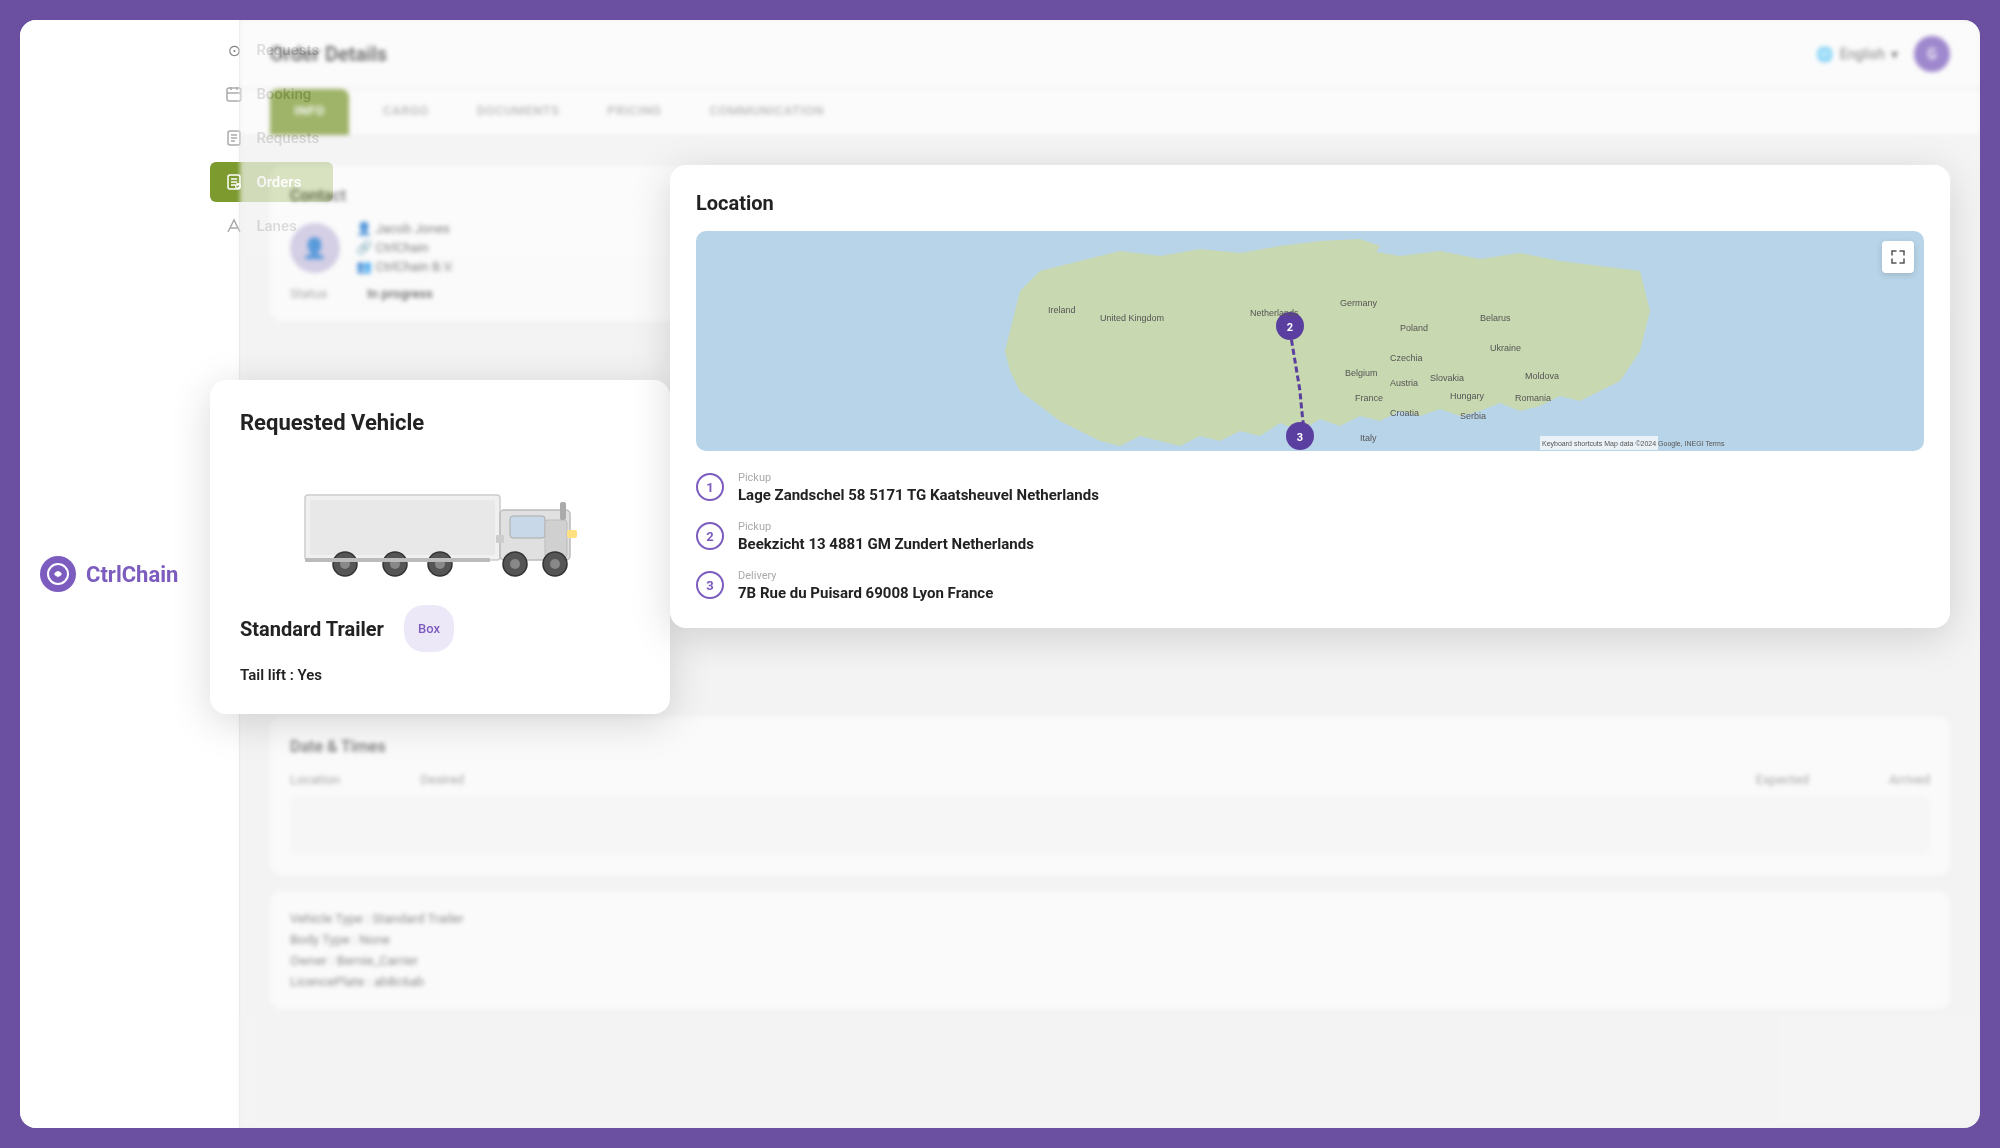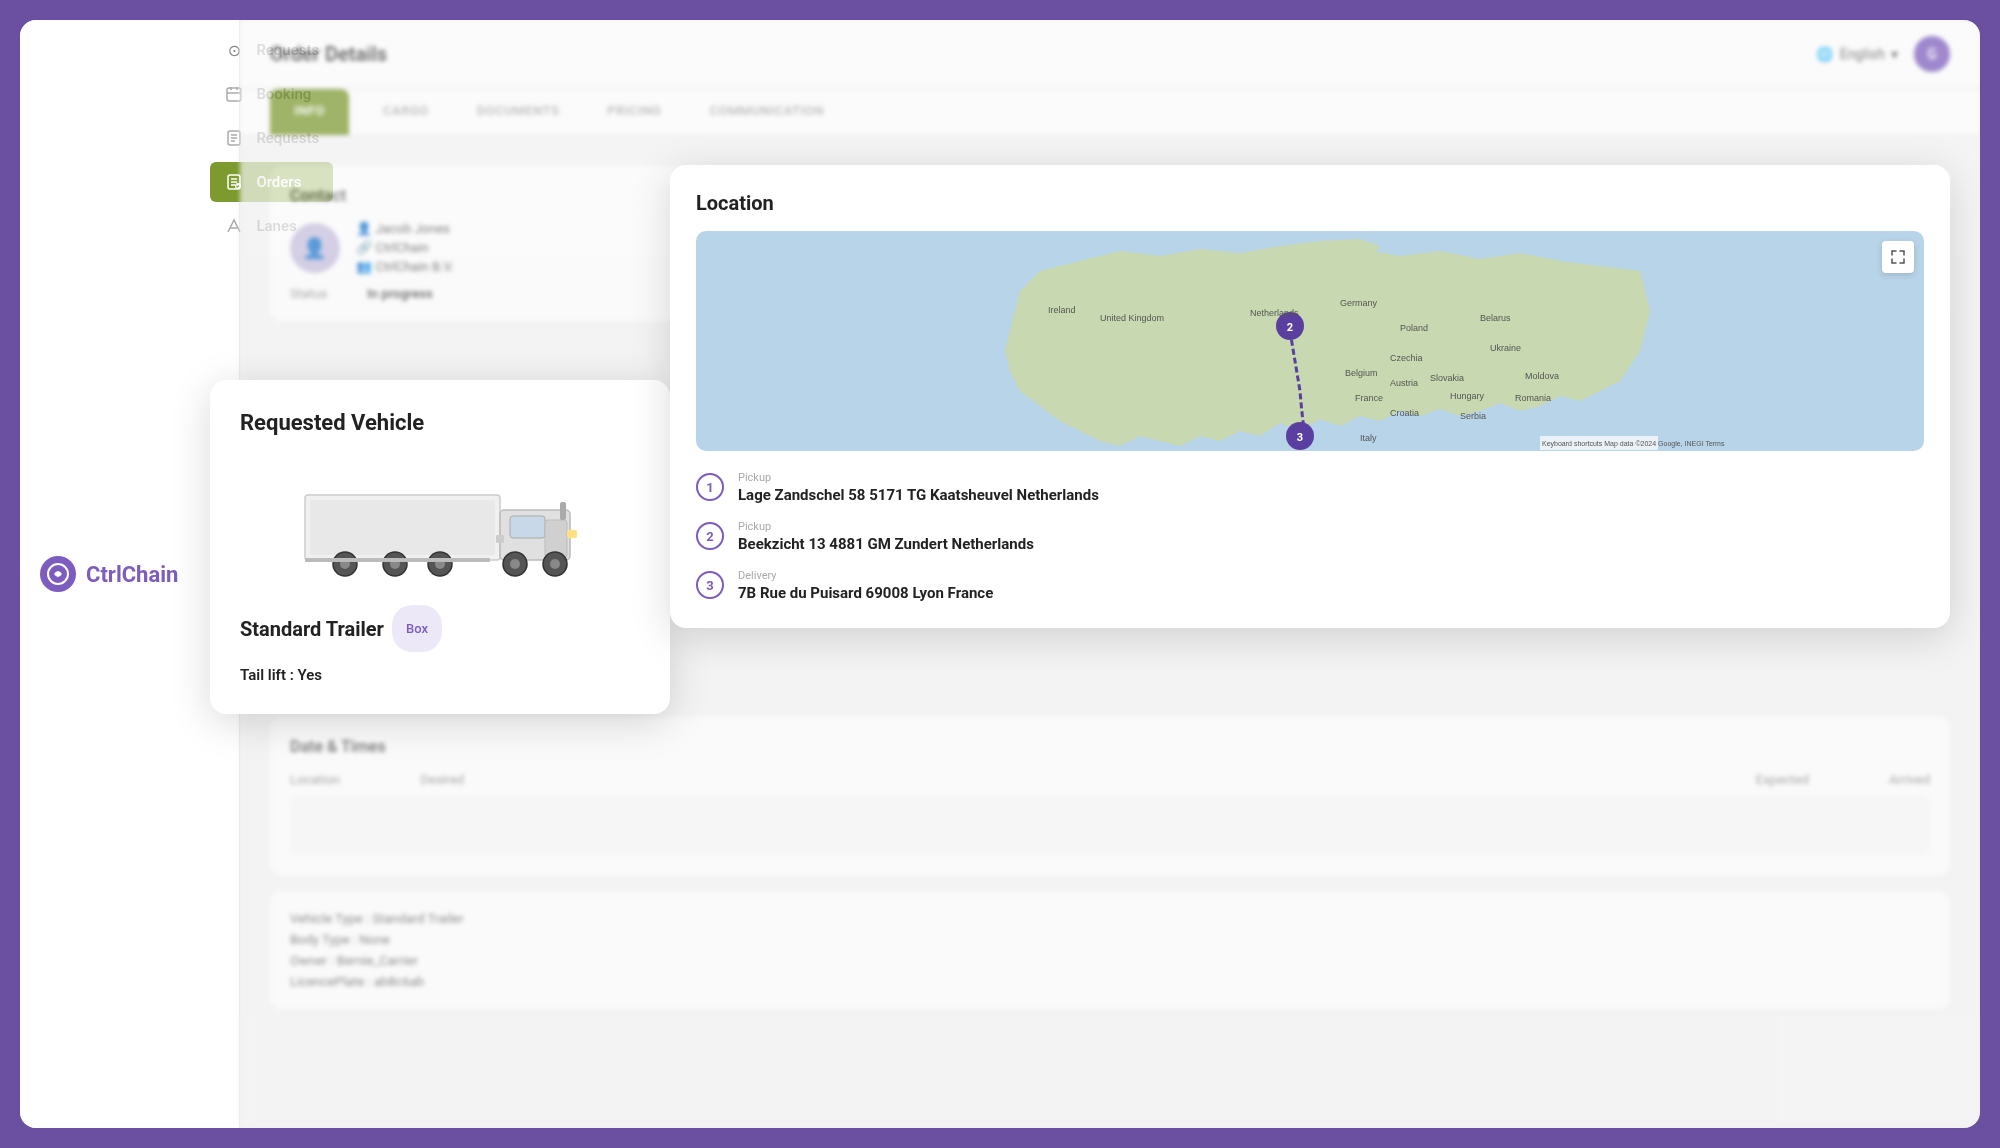--- a/index.html
+++ b/index.html
@@ -207,21 +207,21 @@
       justify-content: center;
       margin-bottom: 20px;
     }
     .truck-svg {
       width: 280px;
       height: 100px;
     }
     .vehicle-name-row {
       display: flex;
       align-items: center;
-      gap: 8px;
+      gap: 20px;
       margin-bottom: 14px;
     }
     .vehicle-name {
       font-size: 20px;
       font-weight: 700;
       color: #222;
     }
     .vehicle-badge {
       background: #ede8f8;
       color: #7c5cbf;

